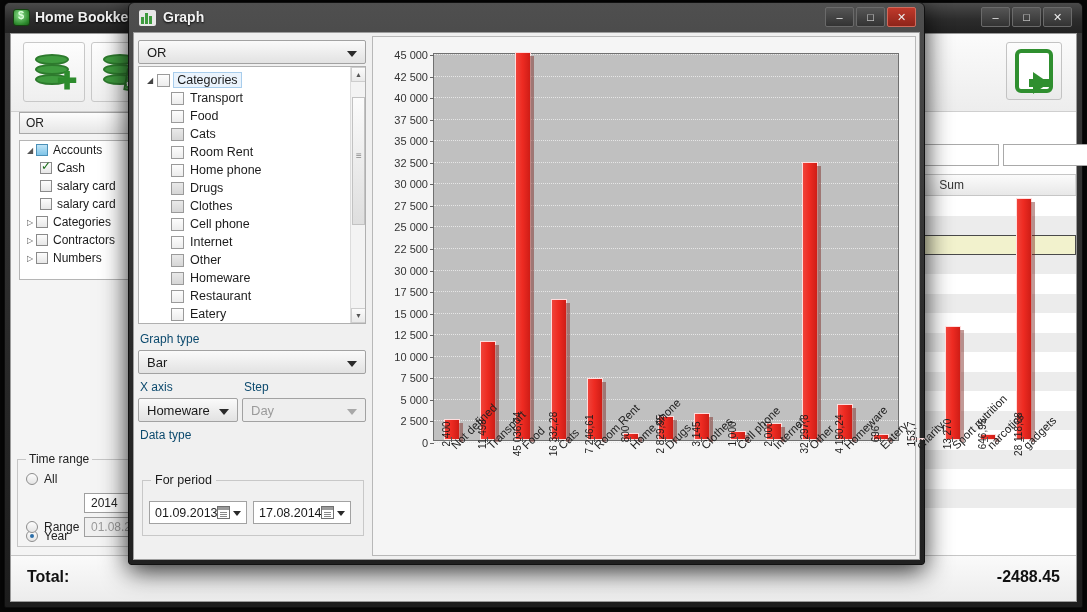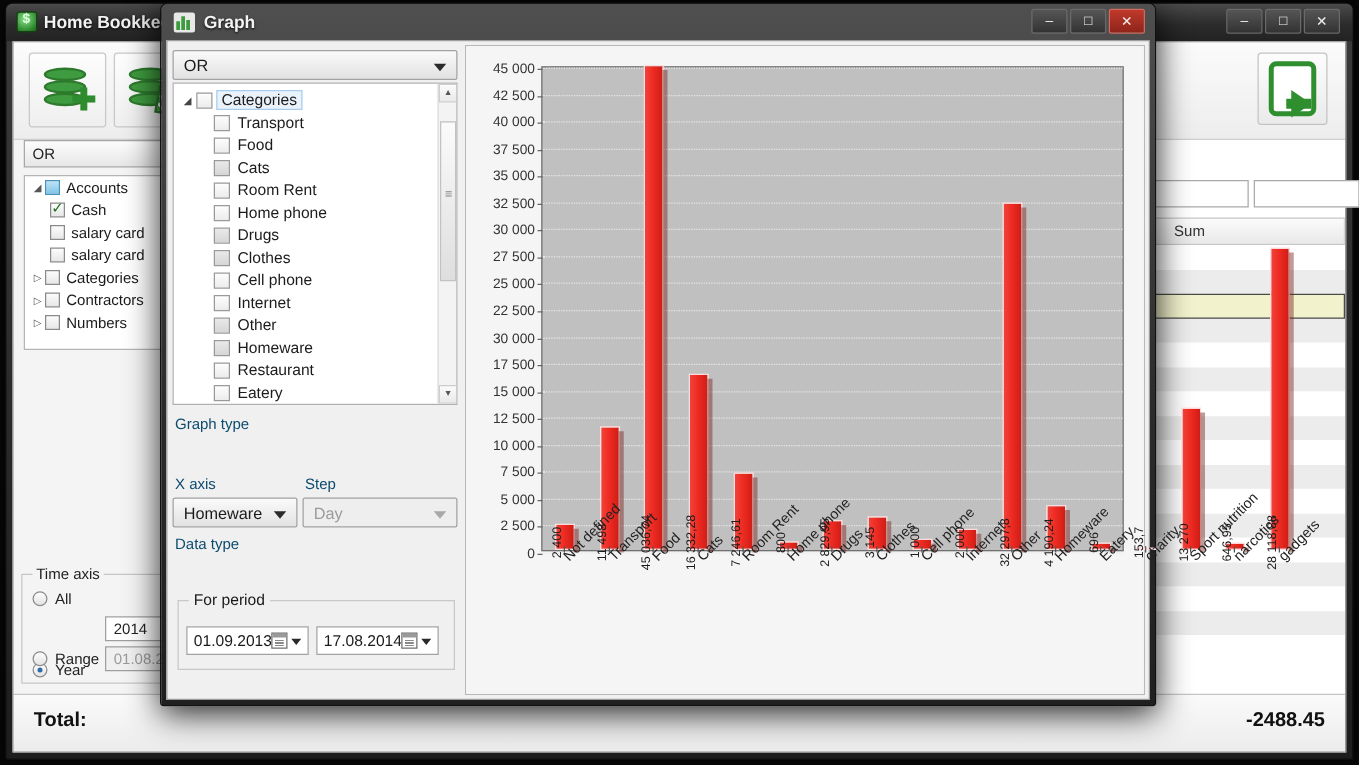--- a/index.html
+++ b/index.html
@@ -462,21 +462,21 @@
             <span class="lbl">Contractors</span>
           </div>
           <div class="trow">
             <span class="exp">▷</span>
             <span class="cb"></span>
             <span class="lbl">Numbers</span>
           </div>
         </div>
 
         <div class="timerange">
-          <span class="tr-legend">Time axis</span>
+          <span class="tr-legend">Time range</span>
           <div class="radio-row" style="top:12px;">
             <span class="radio"></span>
             <span>All</span>
           </div>
           <div class="radio-row" style="top:36px;margin-top:33px;">
             <span class="radio on"></span>
             <span>Year</span>
           </div>
           <div class="spin" style="left:66px; top:33px; width:54px;">
             <span>2014</span>
@@ -680,20 +680,24 @@
               </div>
             </div>
           <div class="scroll-v">
             <div class="scroll-up">▲</div>
             <div class="scroll-thumb"></div>
             <div class="scroll-dn">▼</div>
           </div>
         </div>
 
         <div class="fld-label" style="left:4px; top:296px;">Graph type</div>
+        <div class="dlg-combo" style="top:314px;">
+          <span>Bar</span>
+          <span class="arrow"></span>
+        </div>
 
         <div class="fld-label" style="left:4px; top:344px;">X axis</div>
         <div class="fld-label" style="left:108px; top:344px;">Step</div>
         <div class="dlg-combo" style="top:362px; left:2px; width:100px; right:auto;">
           <span>Homeware</span>
           <span class="arrow"></span>
         </div>
         <div class="dlg-combo dis" style="top:362px; left:106px; width:124px; right:auto;">
           <span>Day</span>
           <span class="arrow"></span>

